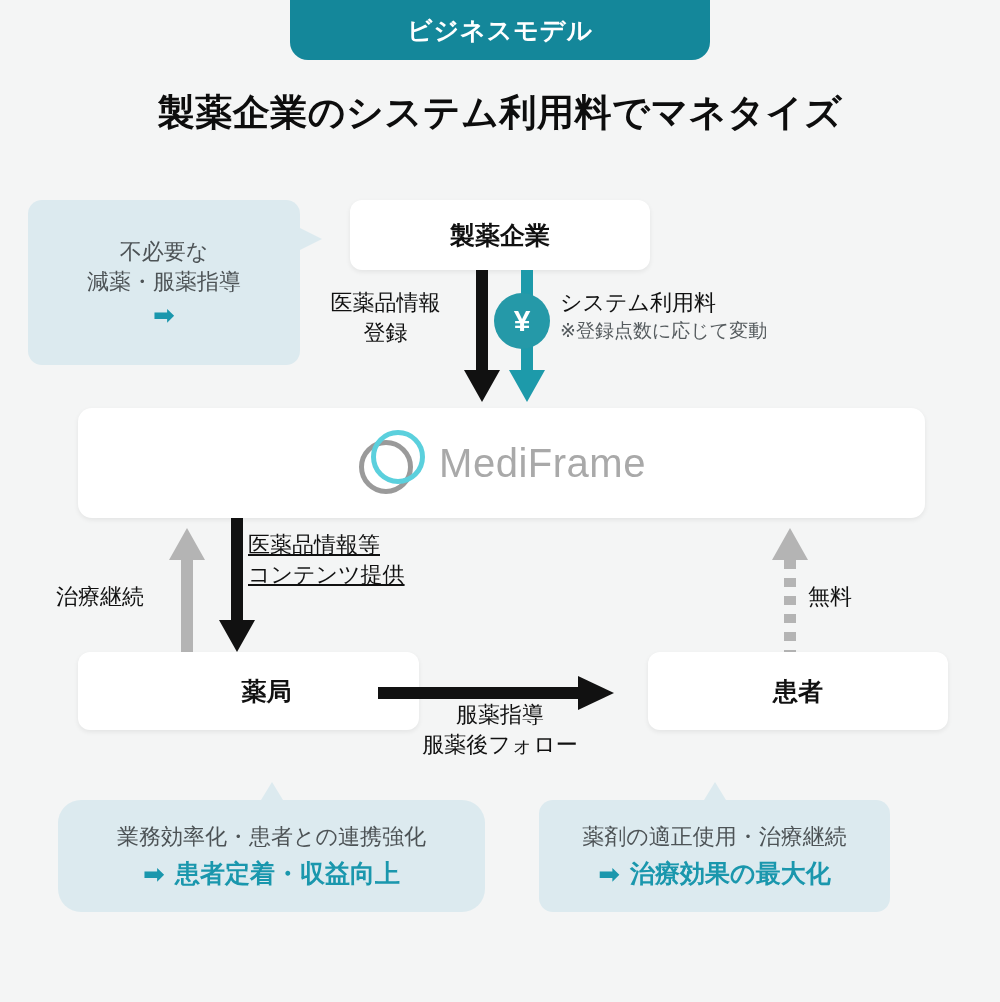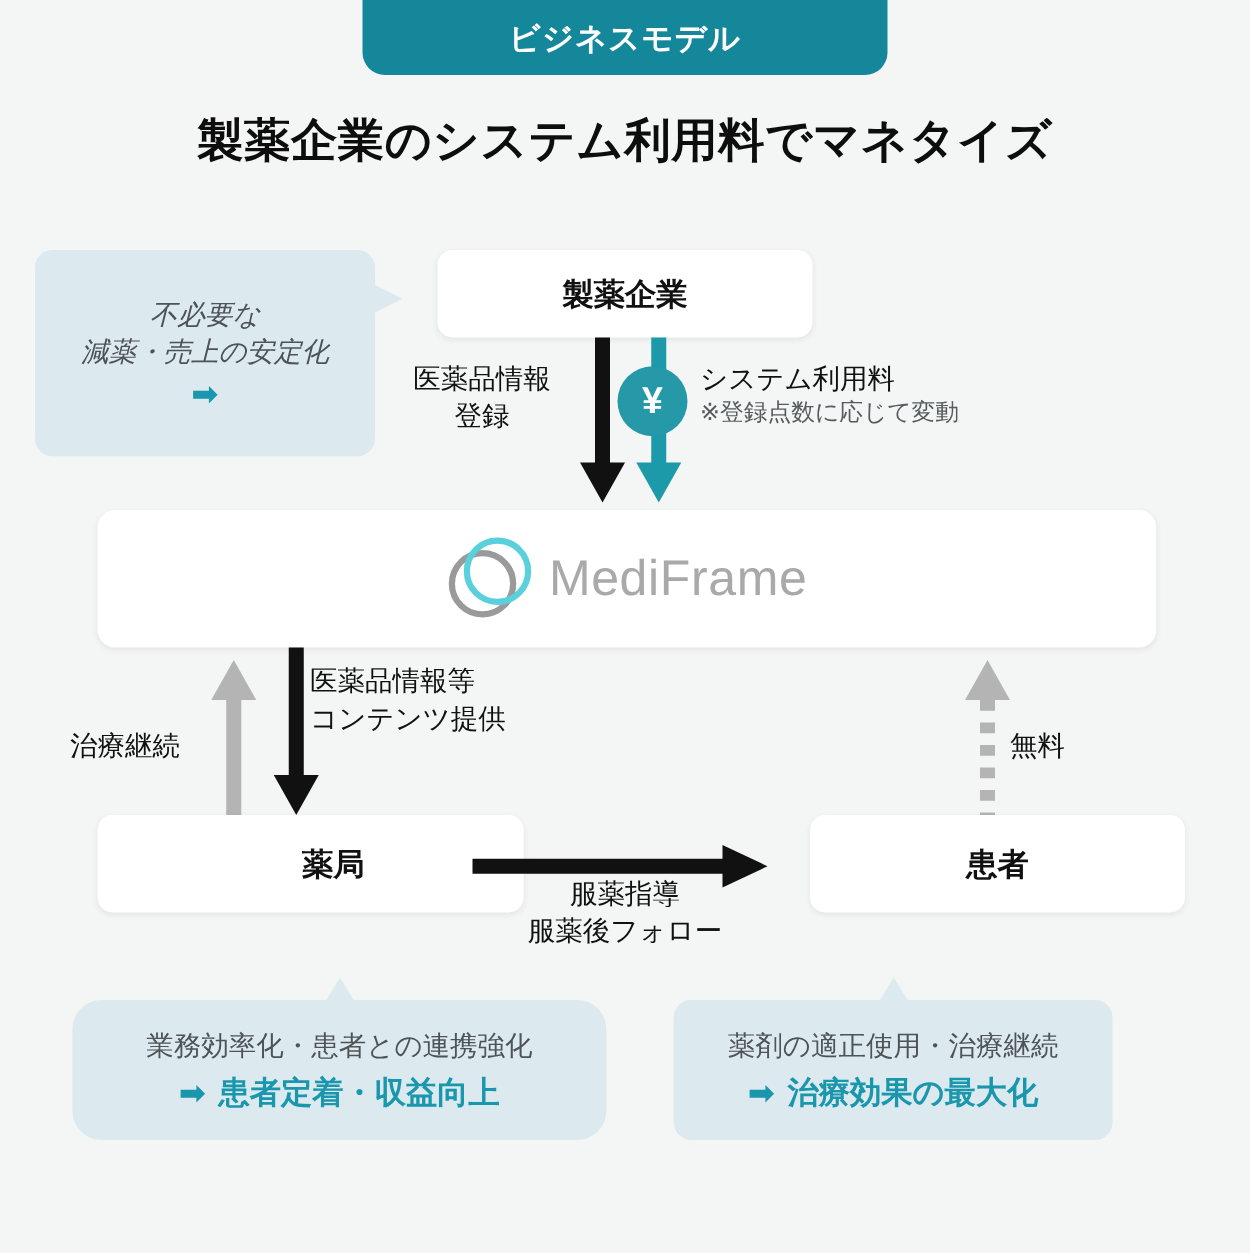--- a/index.html
+++ b/index.html
@@ -133,21 +133,21 @@
     gap: 10px;
     white-space: nowrap;
   }
   .arrow-glyph {
     display: inline-block;
     color: #1a97ad;
     font-size: 26px;
     line-height: 1;
   }
 
-  .callout-left { left: 28px; top: 200px; width: 272px; height: 165px; font-style: italic; }
+  .callout-left { left: 28px; top: 200px; width: 272px; height: 165px; }
   .callout-left .tail {
     position: absolute;
     right: -22px;
     top: 28px;
     width: 0; height: 0;
     border-top: 11px solid transparent;
     border-bottom: 11px solid transparent;
     border-left: 22px solid #dceaef;
   }
 
@@ -255,39 +255,39 @@
     color: #111111;
     line-height: 1.35;
   }
   .elabel .sub {
     font-size: 19px;
     color: #555b5e;
     display: block;
   }
   .lbl-reg { left: 313px; top: 288px; width: 145px; text-align: center; }
   .lbl-fee { left: 560px; top: 288px; width: 300px; text-align: left; }
-  .lbl-content { left: 248px; top: 530px; width: 230px; text-align: left; }
+  .lbl-content { left: 248px; top: 530px; width: 230px; text-align: left; text-decoration: underline; }
   .lbl-free { left: 36px; top: 582px; width: 128px; text-align: center; }
   .lbl-free2 { left: 808px; top: 582px; width: 100px; text-align: left; }
   .lbl-guide { left: 380px; top: 700px; width: 240px; text-align: center; }
 </style>
 </head>
 <body>
 
 <div id="root">
 
   <div class="badge">
     <span>ビジネスモデル</span>
   </div>
   <div class="page-title">製薬企業のシステム利用料でマネタイズ</div>
 
   <div class="callout callout-left">
     <div class="line1">
       <span>不必要な</span><br>
-      <span>減薬・売上の安定化</span>
+      <span>減薬・服薬指導</span>
     </div>
     <div class="line2">
       <span class="arrow-glyph">➡</span>
     </div>
     <div class="tail"></div>
   </div>
 
   <div class="node node-pharma">
     <span>製薬企業</span>
   </div>

